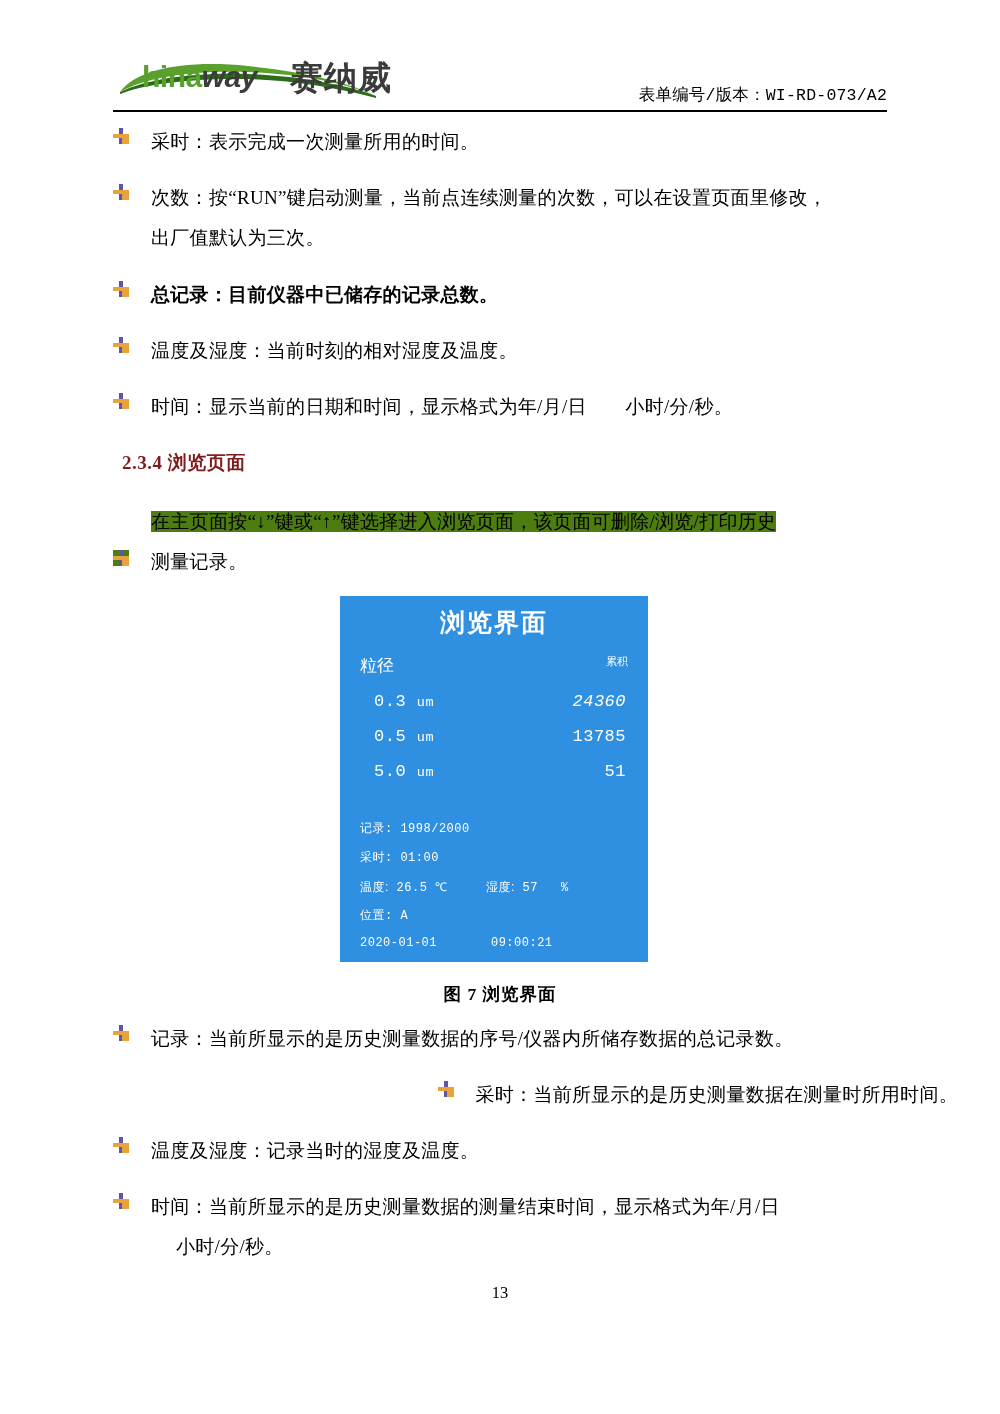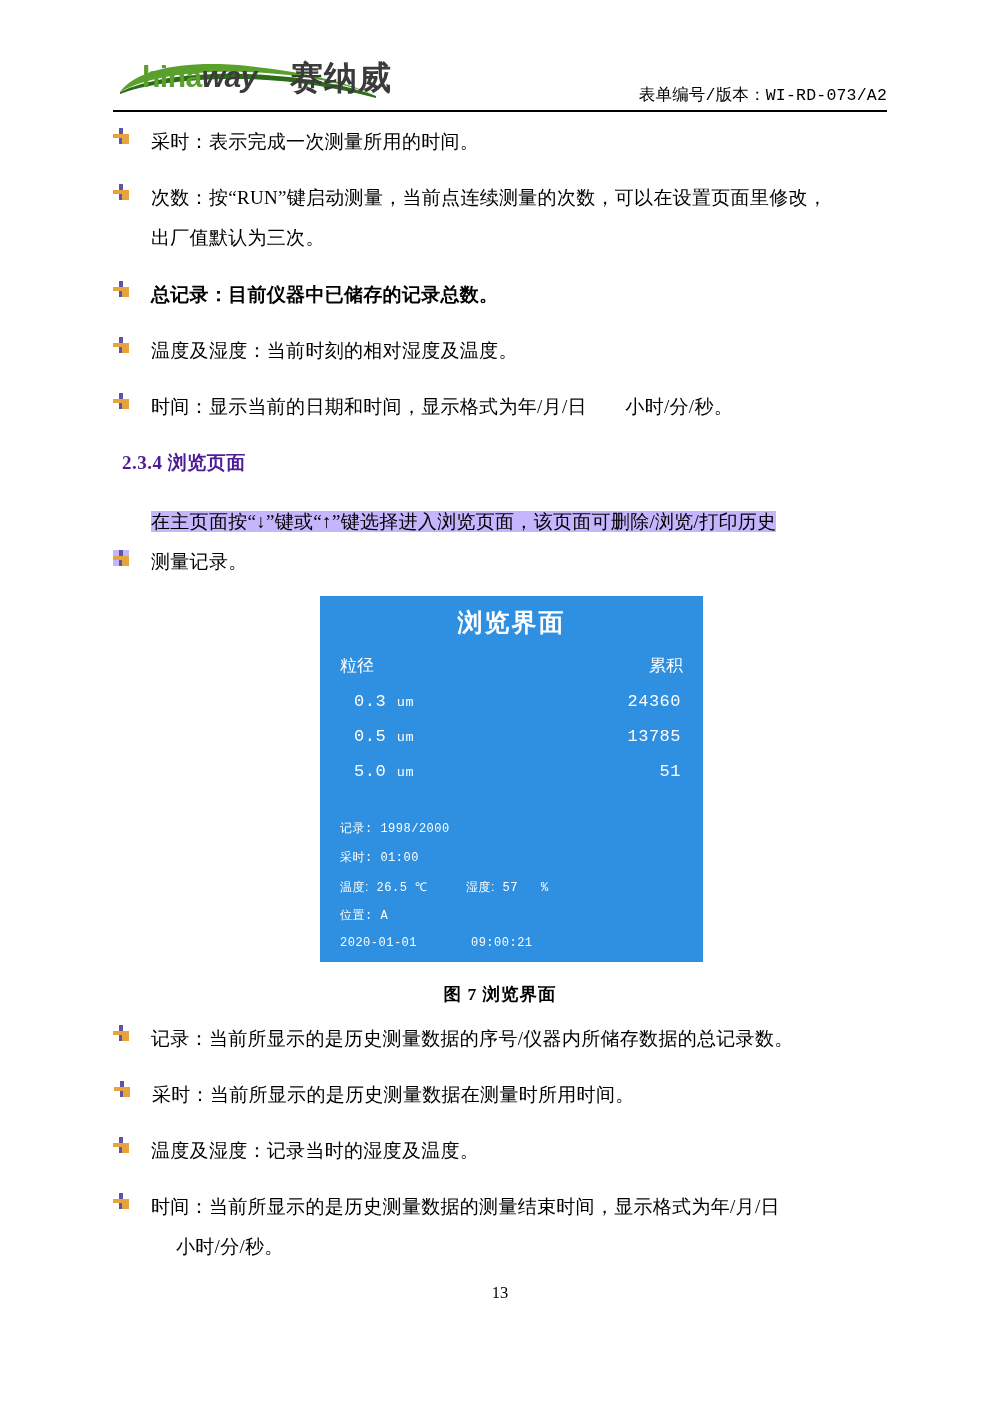--- a/index.html
+++ b/index.html
@@ -117,39 +117,39 @@
   }
   .bullet-text {
     font-size: 19px;
     line-height: 40px;
     color: #000000;
     letter-spacing: 0.3px;
   }
   .bullet-text .t2 { display: block; }
 
   .hl {
-    background: #c4b5fd;
+    background: #4d7c0f;
     margin-top: 48px;
   }
 
   .section-heading {
     position: absolute;
     font-size: 19px;
     font-weight: bold;
-    color: #4c1d95;
+    color: #7f1d1d;
     letter-spacing: 0.5px;
     font-family: "Liberation Serif", serif;
   }
 
   
   .device {
     position: absolute;
-    left: 320px;
+    left: 340px;
     top: 596px;
-    width: 383px;
+    width: 308px;
     height: 366px;
     background: #2f8fe0;
     color: #ffffff;
     font-family: "Liberation Mono", monospace;
   }
   .device-title {
     position: absolute;
     left: 0;
     top: 10px;
     width: 100%;
@@ -158,21 +158,21 @@
     font-size: 25px;
     font-weight: bold;
     letter-spacing: 2px;
   }
   .dv-row {
     position: absolute;
     font-size: 17px;
     white-space: nowrap;
   }
   .dv-col-head-left { left: 20px; top: 58px; font-family: "Liberation Sans", sans-serif; font-size: 17px; }
-  .dv-col-head-right { right: 20px; top: 58px; font-family: "Liberation Sans", sans-serif; font-size: 17px; }
+  .dv-col-head-right { right: 20px; top: 58px; font-family: "Liberation Sans", sans-serif; font-size: 11px; }
 
   .size-row { position: absolute; left: 34px; font-size: 17px; letter-spacing: 0.5px; }
   .size-row .unit { font-size: 13.5px; }
   .count-row { position: absolute; right: 22px; font-size: 17px; letter-spacing: 0.5px; }
 
   .dv-line { position: absolute; left: 20px; font-size: 12px; letter-spacing: 0.5px; white-space: nowrap; }
   .dv-line .lbl-cn { font-family: "Liberation Sans", sans-serif; }
 
   .figure-caption {
     position: absolute;
@@ -266,21 +266,21 @@
   <div class="device">
     <div class="device-title">浏览界面</div>
 
     <div class="dv-row dv-col-head-left">粒径</div>
     <div class="dv-row dv-col-head-right">累积</div>
 
     <div class="size-row" style="top:96px;">
       <span>0.3</span>
       <span class="unit">um</span>
     </div>
-    <div class="count-row" style="top:96px;">24360</div>
+    <div class="count-row" style="top:96px;font-style:italic;">24360</div>
 
     <div class="size-row" style="top:131px;">
       <span>0.5</span>
       <span class="unit">um</span>
     </div>
     <div class="count-row" style="top:131px;">13785</div>
 
     <div class="size-row" style="top:166px;">
       <span>5.0</span>
       <span class="unit">um</span>
@@ -312,21 +312,21 @@
 
   <div class="figure-caption">图 7  浏览界面</div>
 
   <div class="bullet-item" style="left:113px; top:1019px; width:860px;">
     <span class="bullet-icon">
         <span class="tick"></span>
       </span>
     <span class="bullet-text">记录：当前所显示的是历史测量数据的序号/仪器内所储存数据的总记录数。</span>
   </div>
 
-  <div class="bullet-item" style="left:114px; top:1075px; width:860px;">
+  <div class="bullet-item" style="left:98px; top:1075px; width:860px;justify-content:flex-end;">
     <span class="bullet-icon">
         <span class="tick"></span>
       </span>
     <span class="bullet-text">采时：当前所显示的是历史测量数据在测量时所用时间。</span>
   </div>
 
   <div class="bullet-item" style="left:113px; top:1131px; width:860px;">
     <span class="bullet-icon">
         <span class="tick"></span>
       </span>

